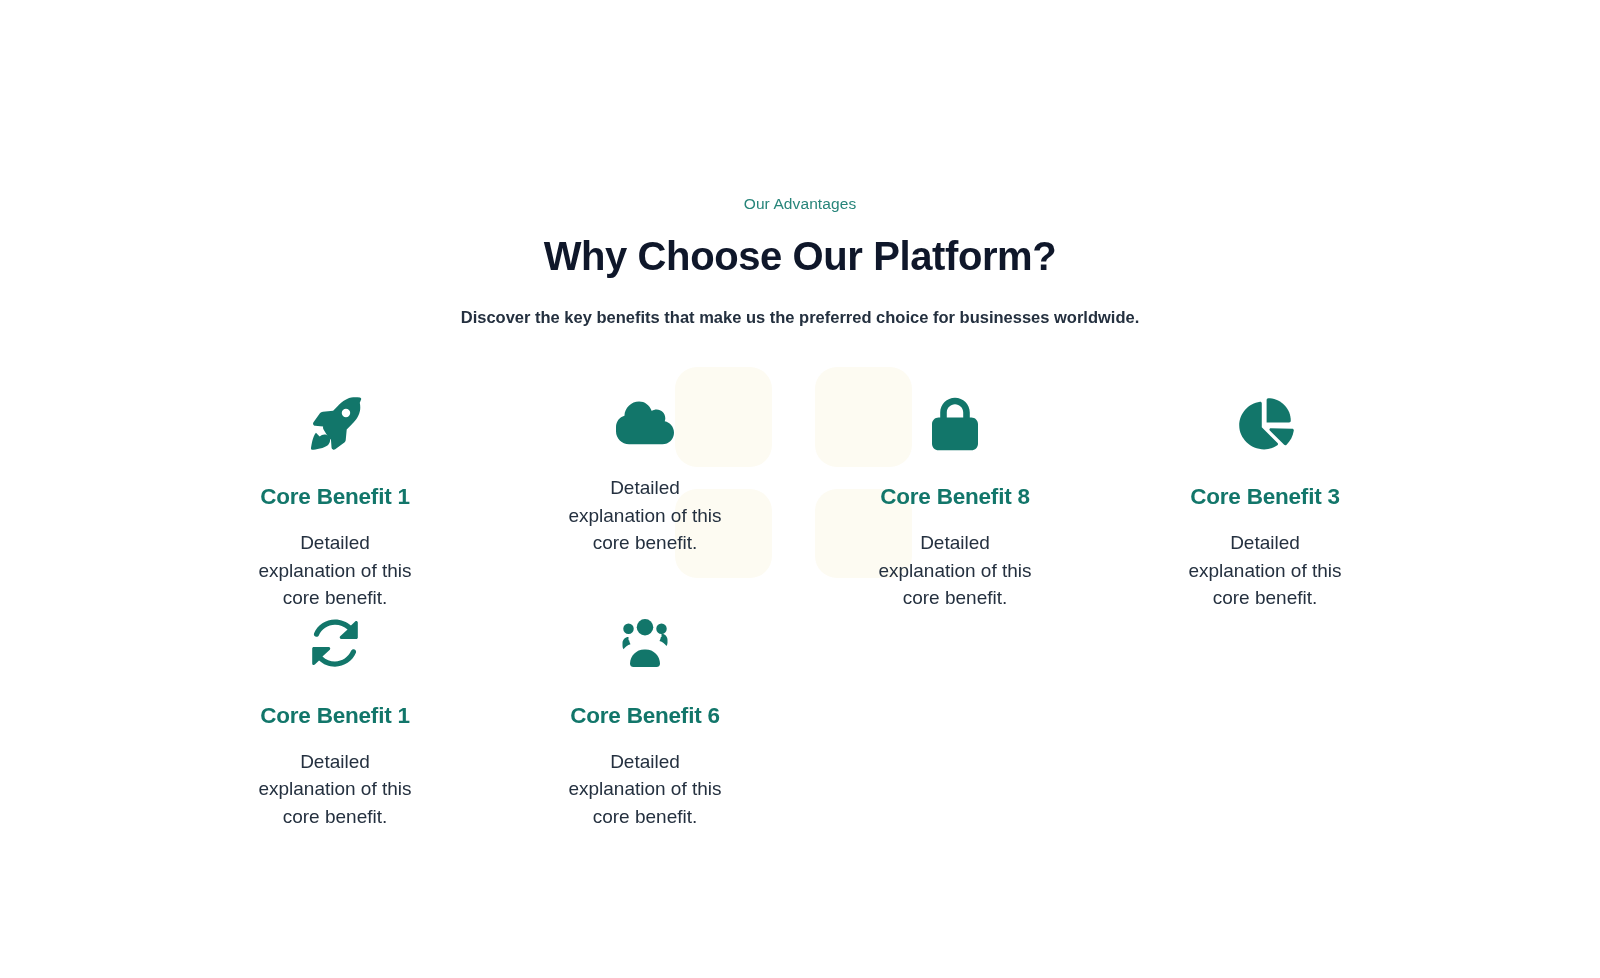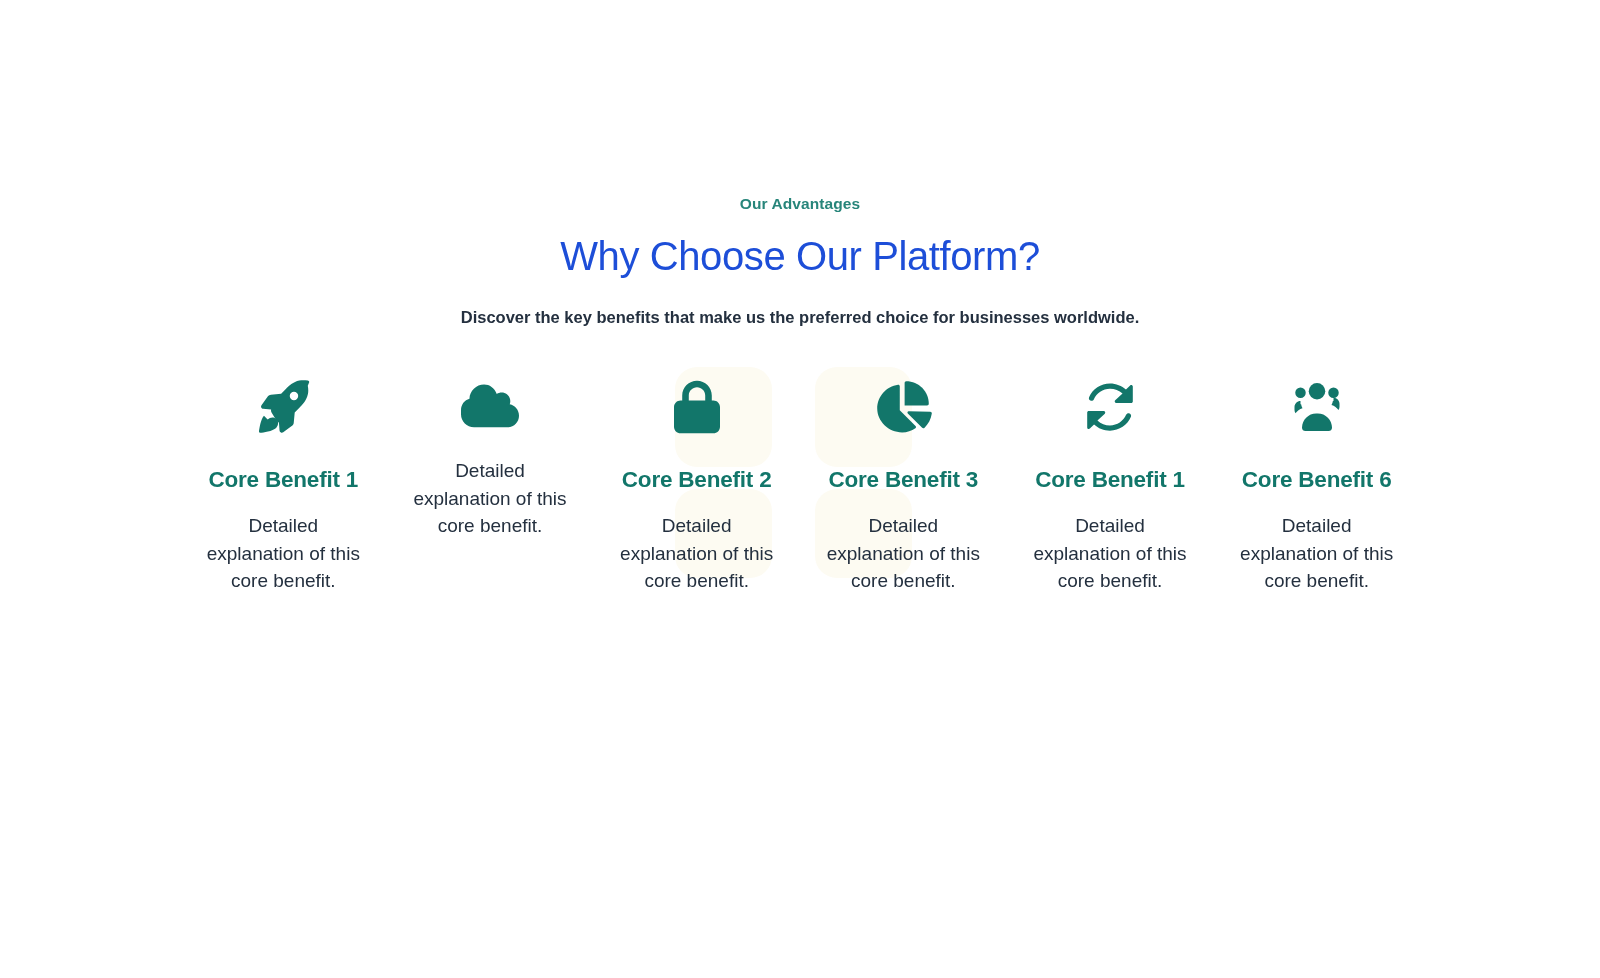--- a/index.html
+++ b/index.html
@@ -43,54 +43,54 @@
   
   .section-head {
     position: relative;
     z-index: 2;
     width: 100%;
     text-align: center;
     padding-top: 196px;
   }
   .eyebrow {
     font-size: 15.5px;
-    font-weight: 700;
+    font-weight: 400;
     color: #27857a;
     letter-spacing: 0.1px;
     line-height: 1;
     margin: 0;
   }
   .headline {
     margin: 0;
     padding-top: 21px;
     font-size: 40px;
-    font-weight: 400;
-    color: #1d4ed8;
+    font-weight: 700;
+    color: #0f172a;
     letter-spacing: -0.4px;
     line-height: 1.15;
   }
   .subhead {
     margin: 0 auto;
     padding-top: 26px;
     font-size: 16.5px;
     font-weight: 700;
     color: #24303f;
     line-height: 1.5;
     max-width: 900px;
   }
 
   
   .benefits {
     position: relative;
     z-index: 2;
     display: grid;
-    grid-template-columns: repeat(6, 1fr);
+    grid-template-columns: repeat(4, 1fr);
     column-gap: 20px;
     width: 1220px;
-    margin: 0 auto;
+    margin: 17px auto;
     padding-top: 47px;
   }
   .benefit {
     display: flex;
     flex-direction: column;
     align-items: center;
     text-align: center;
     padding: 0 8px;
     box-sizing: border-box;
   }
@@ -164,21 +164,21 @@
       </span>
       <p class="benefit-desc">Detailed explanation of this core benefit.</p>
     </div>
 
     <div class="benefit">
       <span class="benefit-icon">
         <svg width="46" height="58" viewBox="0 0 448 512" fill="currentColor" aria-hidden="true">
           <path d="M144 144v48h160v-48c0-44.2-35.8-80-80-80s-80 35.8-80 80zM80 192v-48C80 64.5 144.5 0 224 0s144 64.5 144 144v48h16c35.3 0 64 28.7 64 64v192c0 35.3-28.7 64-64 64H64c-35.3 0-64-28.7-64-64V256c0-35.3 28.7-64 64-64h16z"></path>
         </svg>
       </span>
-      <h3 class="benefit-title">Core Benefit 2</h3>
+      <h3 class="benefit-title">Core Benefit 8</h3>
       <p class="benefit-desc">Detailed explanation of this core benefit.</p>
     </div>
 
     <div class="benefit">
       <span class="benefit-icon">
         <svg width="58" height="58" viewBox="0 0 576 512" fill="currentColor" aria-hidden="true">
           <path d="M304 240V16.6c0-9 7-16.6 16-16.6C443.7 0 544 100.3 544 224c0 9-7.6 16-16.6 16H304z"></path>
           <path d="M32 272C32 150.7 122.1 50.3 239 34.3c9.2-1.3 17 6.1 17 15.4V288L412.5 444.5c6.7 6.7 6.2 17.7-1.5 23.1-37.3 26.2-82.7 41.6-131.8 41.6C143.8 509.2 32 397.4 32 272z"></path>
           <path d="M558.6 304.3c9.3 0 16.7 7.8 15.4 17-7.7 55.9-34.6 105.6-73.9 142.3-6.2 5.8-15.9 5.3-21.8-.6L335.7 320.3c-7.8-7.8-2.3-21.1 8.7-21.1l214.2 5.1z"></path>
         </svg>

